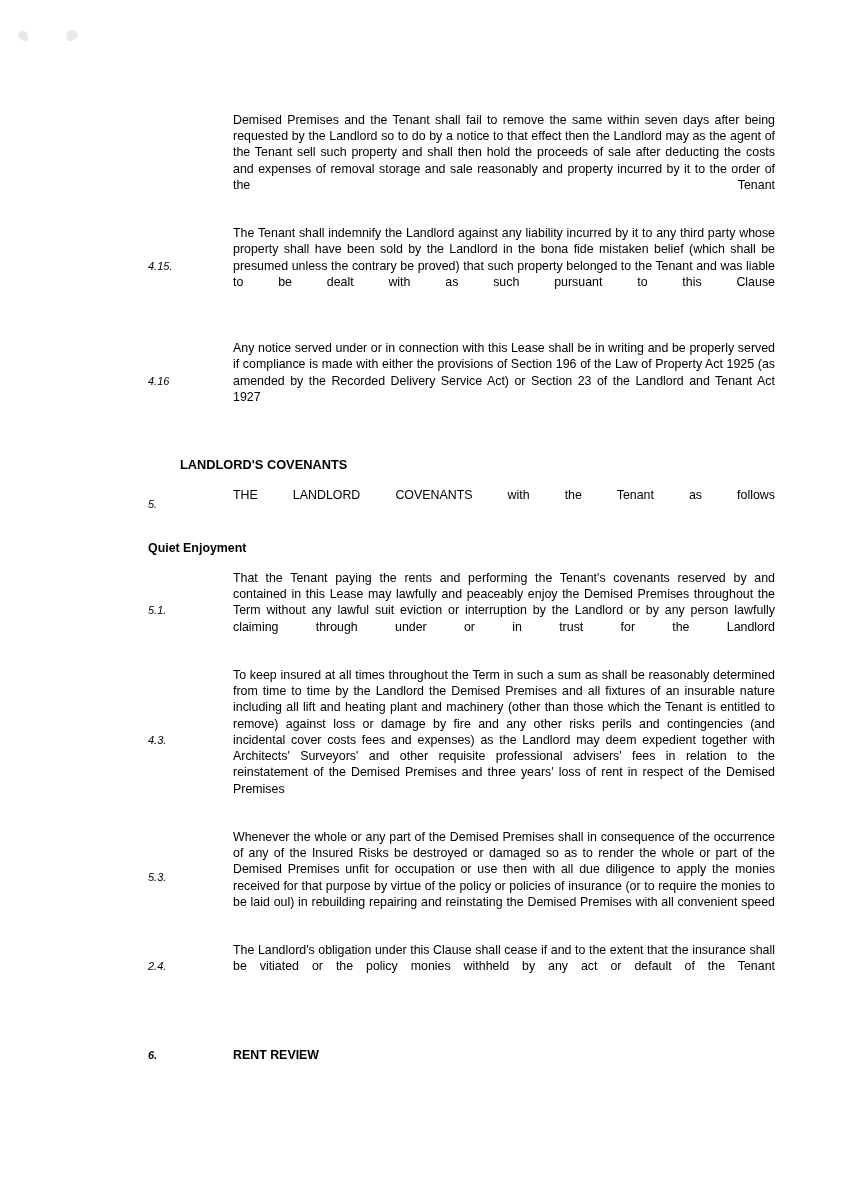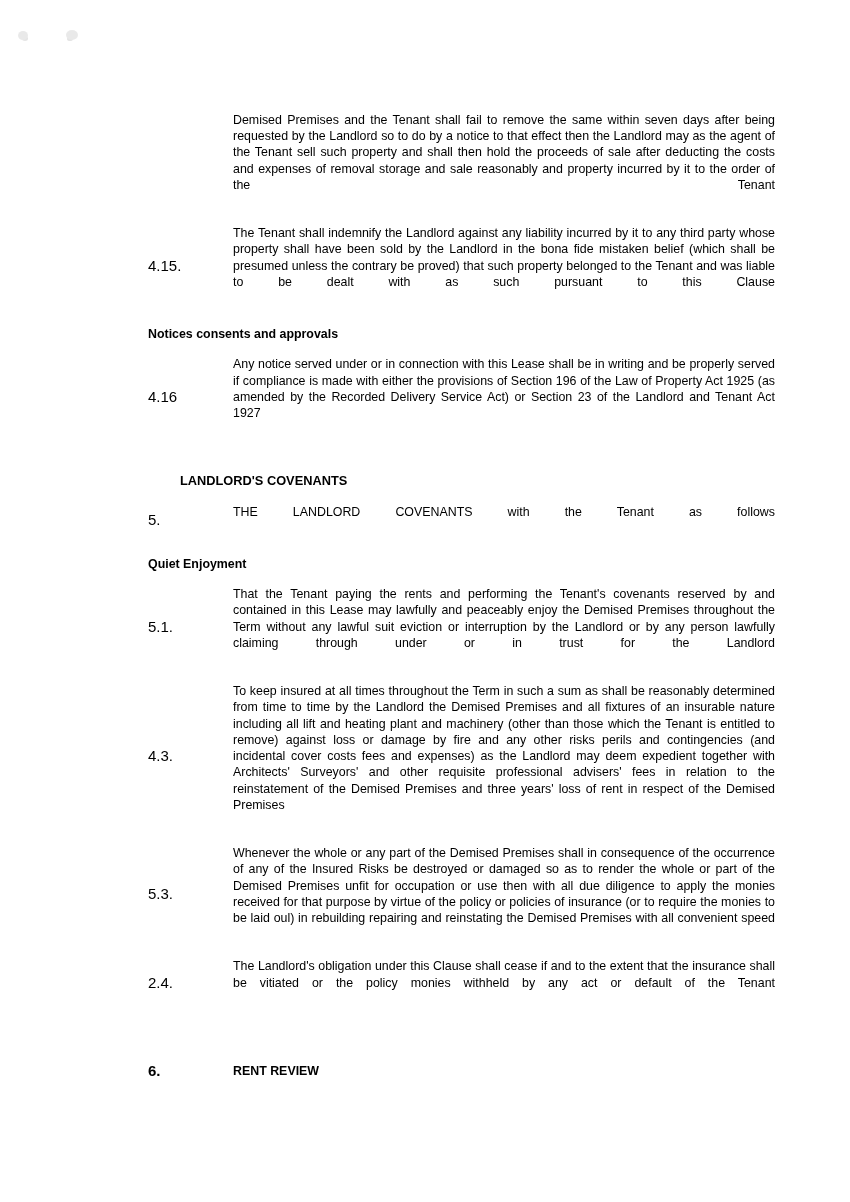--- a/index.html
+++ b/index.html
@@ -43,23 +43,24 @@
 
   
   .clause {
     display: flex;
     align-items: center;
     font-size: 12.4px;
     line-height: 16.2px;
   }
   .clause-num {
     flex: 0 0 85px;   
-    font-size: 15px;
+    font-size: 11px;
     line-height: 16.2px;
     white-space: nowrap;
+    font-style: italic;
   }
   .clause-body {
     flex: 1 1 auto;
     text-align: justify;
     text-justify: inter-word;
     hyphens: none;
   }
   
   .clause-body::after {
     content: "";
@@ -109,21 +110,20 @@
   <div class="clause continuation">
         <div class="clause-num"></div>
         <div class="clause-body">Demised Premises and the Tenant shall fail to remove the same within seven days after being requested by the Landlord so to do by a notice to that effect then the Landlord may as the agent of the Tenant sell such property and shall then hold the proceeds of sale after deducting the costs and expenses of removal storage and sale reasonably and property incurred by it to the order of the Tenant</div>
       </div>
       <div class="gap-para"></div>
       <div class="clause">
         <div class="clause-num">4.15.</div>
         <div class="clause-body">The Tenant shall indemnify the Landlord against any liability incurred by it to any third party whose property shall have been sold by the Landlord in the bona fide mistaken belief (which shall be presumed unless the contrary be proved) that such property belonged to the Tenant and was liable to be dealt with as such pursuant to this Clause</div>
       </div>
       <div class="gap-head"></div>
-      <div class="heading">Notices consents and approvals</div>
       <div class="gap-after-head"></div>
       <div class="clause">
         <div class="clause-num">4.16</div>
         <div class="clause-body">Any notice served under or in connection with this Lease shall be in writing and be properly served if compliance is made with either the provisions of Section 196 of the Law of Property Act 1925 (as amended by the Recorded Delivery Service Act) or Section 23 of the Landlord and Tenant Act 1927</div>
       </div>
       <div class="gap-para"></div>
       <div class="gap-head"></div>
       <div class="heading caps">LANDLORD'S COVENANTS</div>
       <div class="gap-after-head"></div>
       <div class="clause">

